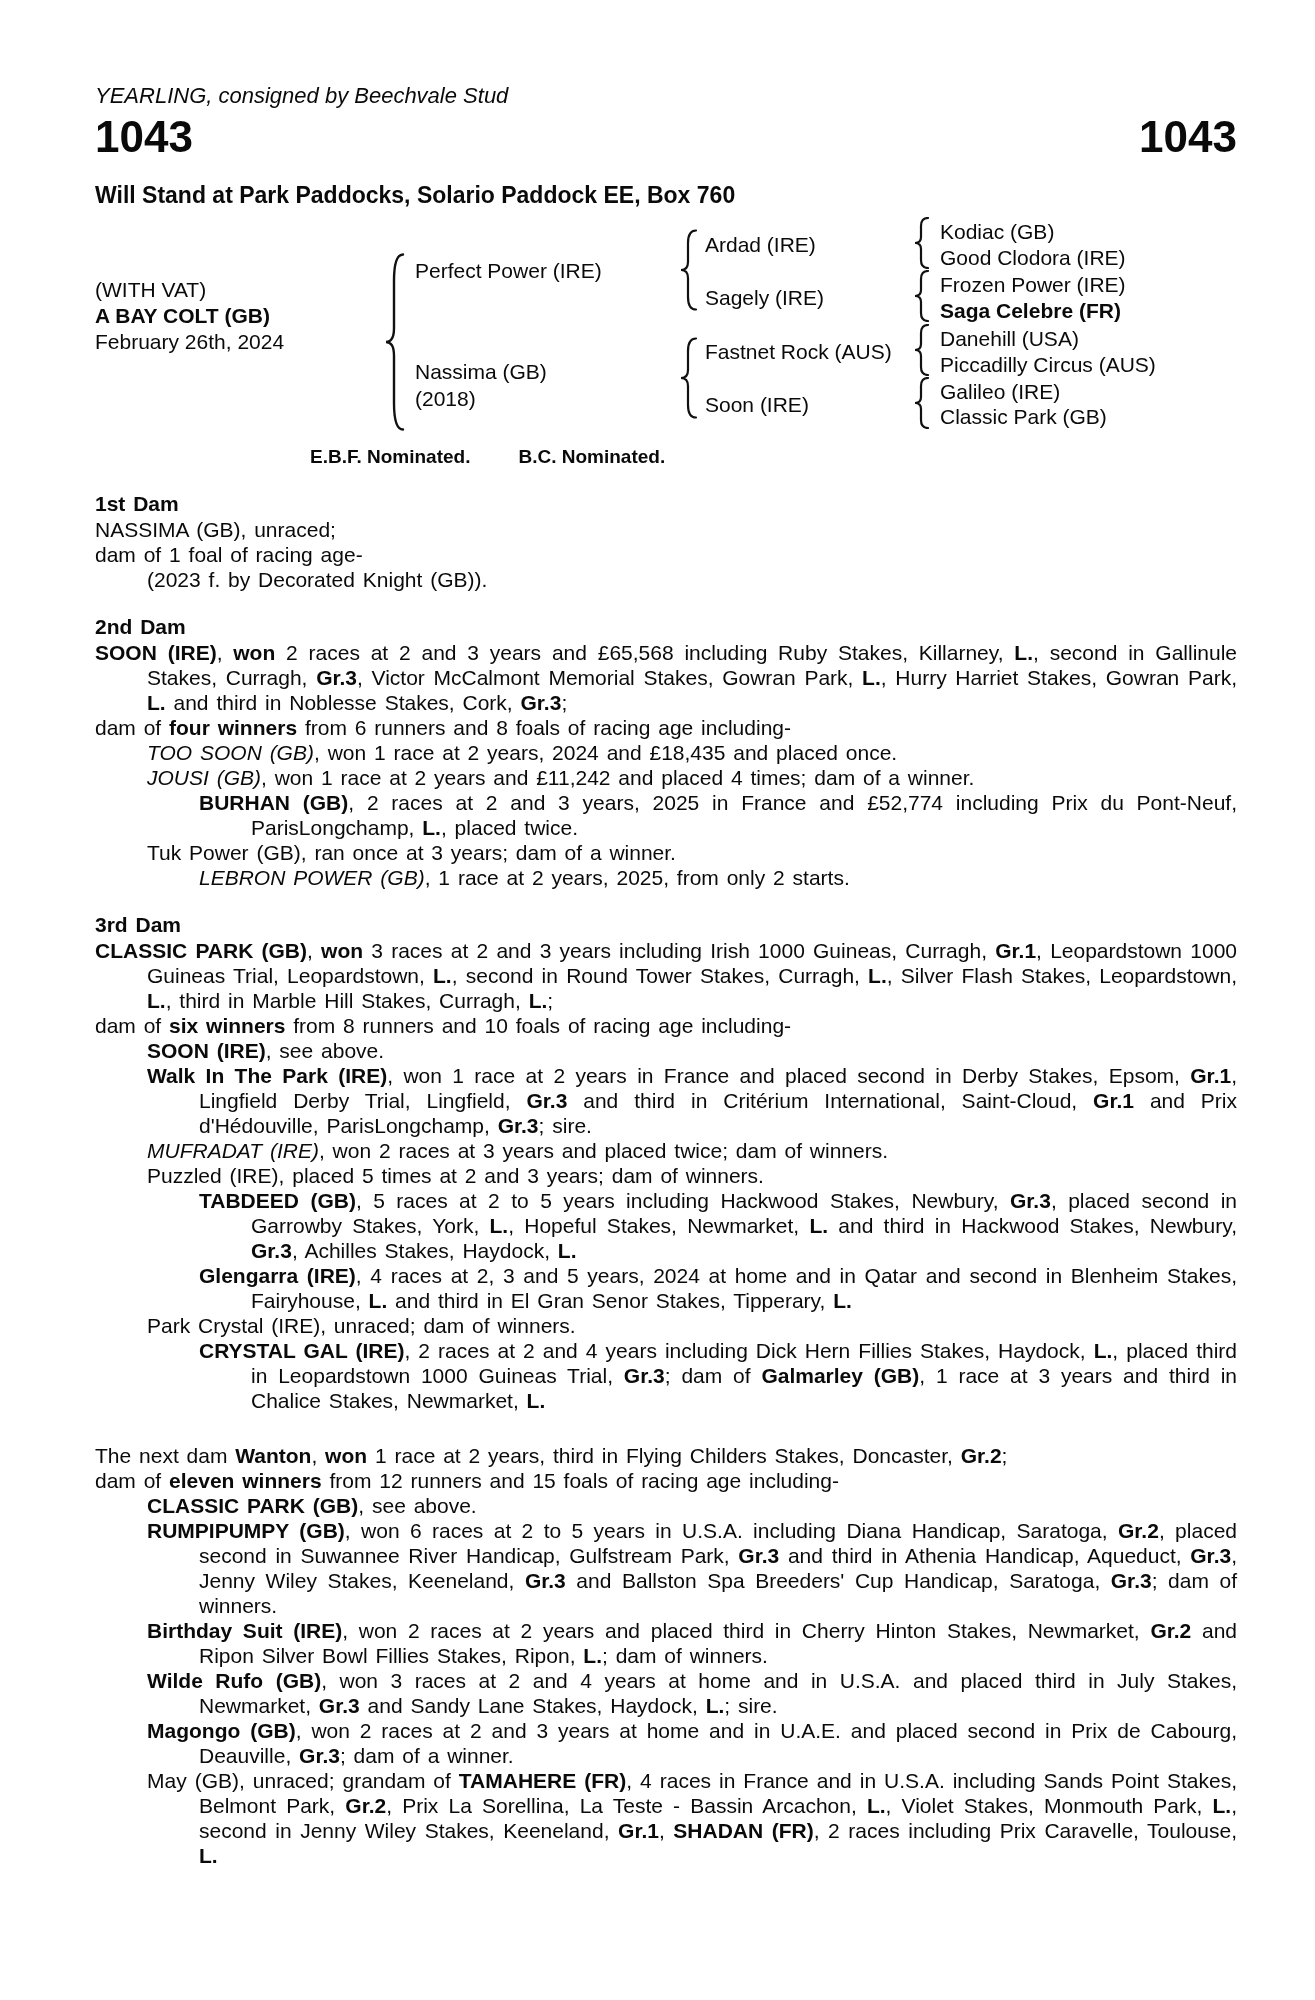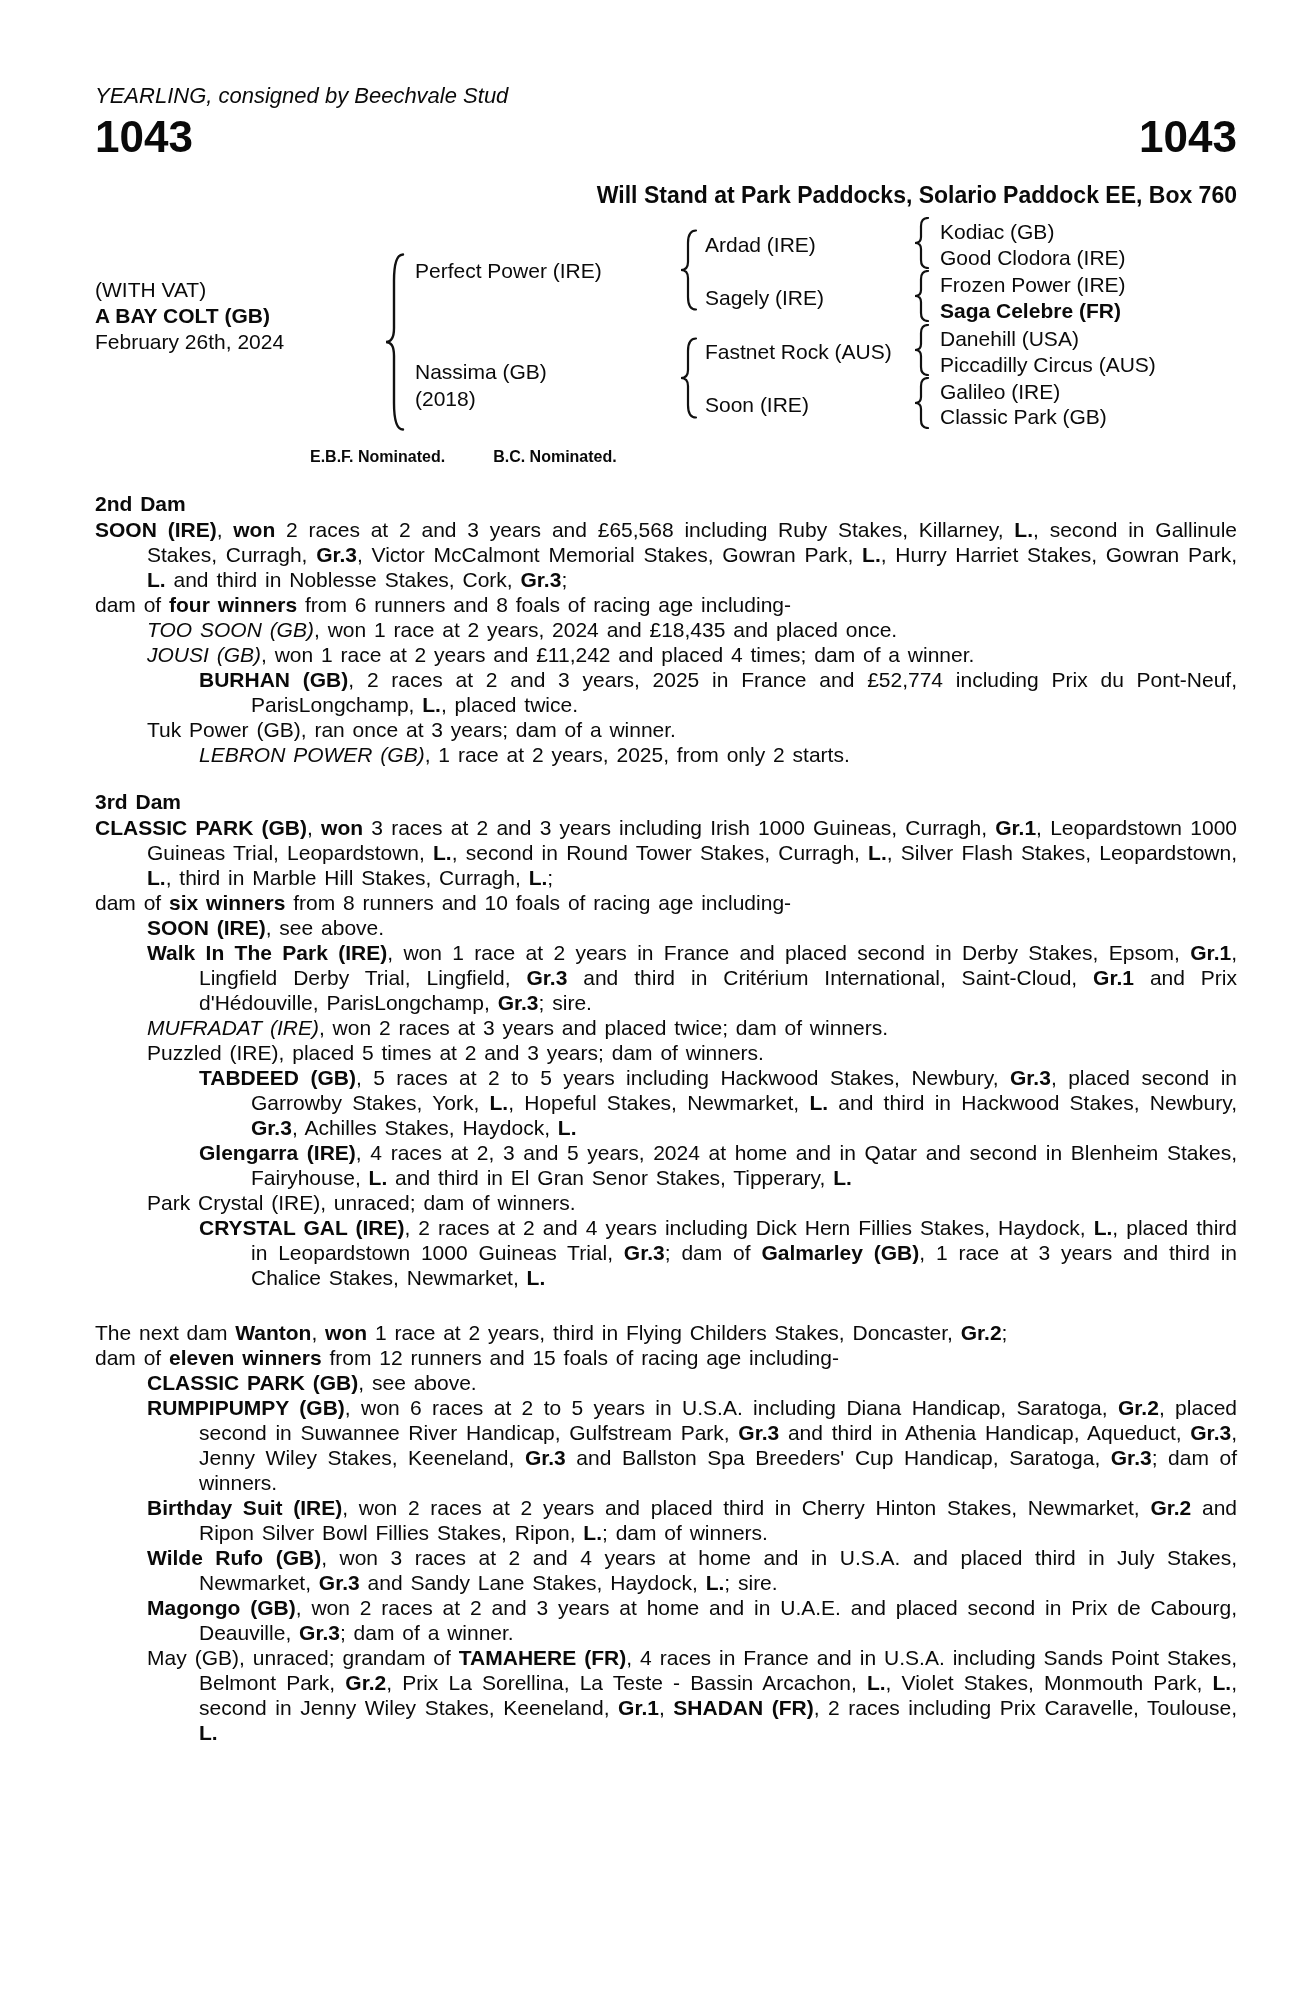--- a/index.html
+++ b/index.html
@@ -2,29 +2,29 @@
 <html><head>
 <meta charset="utf-8">
 <style>
   html,body{margin:0;padding:0;background:#fff;}
   body{width:1315px;height:2000px;overflow:hidden;color:#0a0a0a;
        font-family:"Liberation Sans",sans-serif;}
   .page{padding:82px 78px 0 95px;}
   .consignor{ font-style:italic;font-size:22px;line-height:27px;}
   .lot-row{display:flex;justify-content:space-between;align-items:flex-start;
            font-weight:bold;font-size:44px;line-height:44px;margin-top:6px;}
-  .stand-line{font-weight:bold;font-size:23px;line-height:24px;margin-top:24px;text-align:right;}
+  .stand-line{font-weight:bold;font-size:23px;line-height:24px;margin-top:24px;}
   .pedigree{position:relative;height:224px;margin-top:6px;font-size:21px;}
   .ped{position:absolute;white-space:nowrap;line-height:23px;}
   .subj div{line-height:26px;}
   .damblock div{line-height:27px;}
   .b{font-weight:bold;}
   .i{font-style:italic;}
   .noms{display:flex;gap:48px;margin-left:215px;margin-top:8px;
-        font-weight:bold;font-size:16px;line-height:24px;}
+        font-weight:bold;font-size:19px;line-height:24px;}
   #sections{font-size:21px;line-height:25px;word-spacing:2px;}
   #sections section{margin-top:22px;}
   #sections section.gap{margin-top:30px;}
   #sections h3{font-size:21px;line-height:25px;margin:0 0 1px 0;}
   #sections p{margin:0;text-align:justify;}
   p.ind0{padding-left:0;}
   p.ind0.hang{padding-left:52px;text-indent:-52px;}
   p.ind1{padding-left:52px;}
   p.ind1.hang{padding-left:104px;text-indent:-52px;}
   p.ind2{padding-left:104px;}
@@ -110,20 +110,26 @@
     <div class="ped" style="left:845px;top:192px;">Classic Park (GB)</div>
   </div>
 
   <div class="noms">
     <span>E.B.F. Nominated.</span>
     <span>B.C. Nominated.</span>
   </div>
 
   <div id="sections">
       <section>
+        <h3>1st Dam</h3>
+        <p class="ind0">NASSIMA (GB), unraced;</p>
+        <p class="ind0">dam of 1 foal of racing age-</p>
+        <p class="ind1">(2023 f. by Decorated Knight (GB)).</p>
+      </section>
+      <section>
         <h3>2nd Dam</h3>
         <p class="ind0 hang"><span class="b">SOON (IRE)</span>, <span class="b">won</span> 2 races at 2 and 3 years and £65,568 including Ruby Stakes, Killarney, <span class="b">L.</span>, second in Gallinule Stakes, Curragh, <span class="b">Gr.3</span>, Victor McCalmont Memorial Stakes, Gowran Park, <span class="b">L.</span>, Hurry Harriet Stakes, Gowran Park, <span class="b">L.</span> and third in Noblesse Stakes, Cork, <span class="b">Gr.3</span>;</p>
         <p class="ind0">dam of <span class="b">four winners</span> from 6 runners and 8 foals of racing age including-</p>
         <p class="ind1 hang"><span class="i">TOO SOON (GB)</span>, won 1 race at 2 years, 2024 and £18,435 and placed once.</p>
         <p class="ind1 hang"><span class="i">JOUSI (GB)</span>, won 1 race at 2 years and £11,242 and placed 4 times; dam of a winner.</p>
         <p class="ind2 hang"><span class="b">BURHAN (GB)</span>, 2 races at 2 and 3 years, 2025 in France and £52,774 including Prix du Pont-Neuf, ParisLongchamp, <span class="b">L.</span>, placed twice.</p>
         <p class="ind1 hang">Tuk Power (GB), ran once at 3 years; dam of a winner.</p>
         <p class="ind2 hang"><span class="i">LEBRON POWER (GB)</span>, 1 race at 2 years, 2025, from only 2 starts.</p>
       </section>
       <section>

